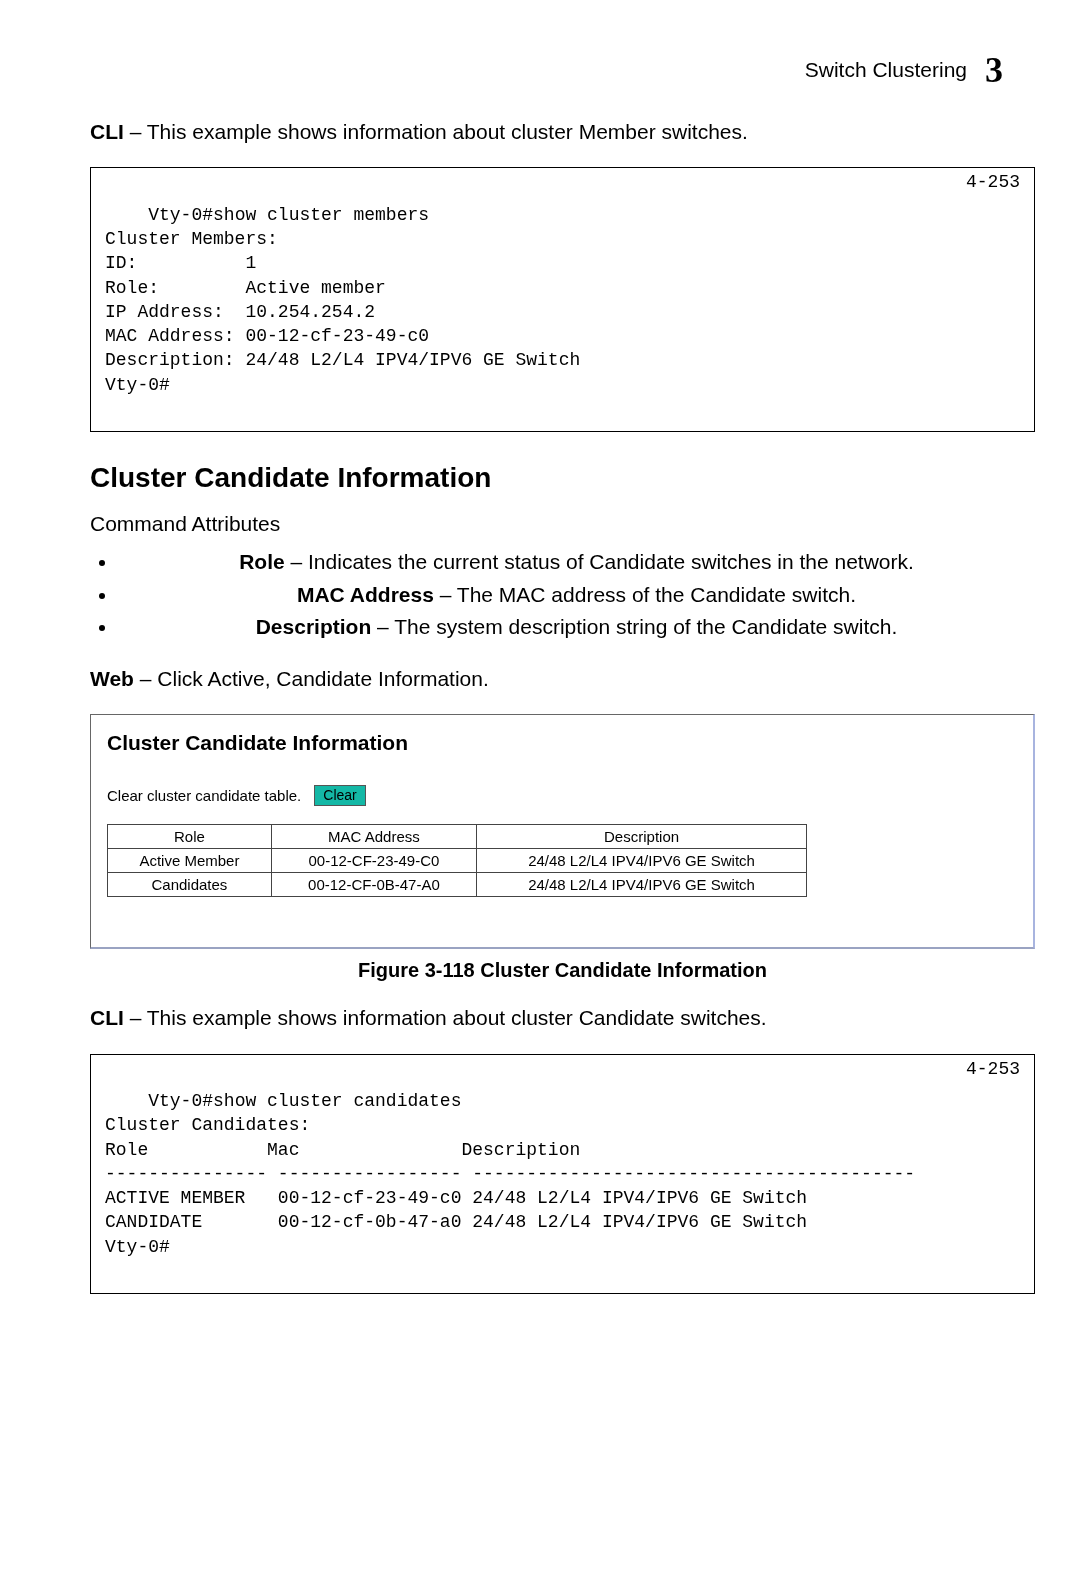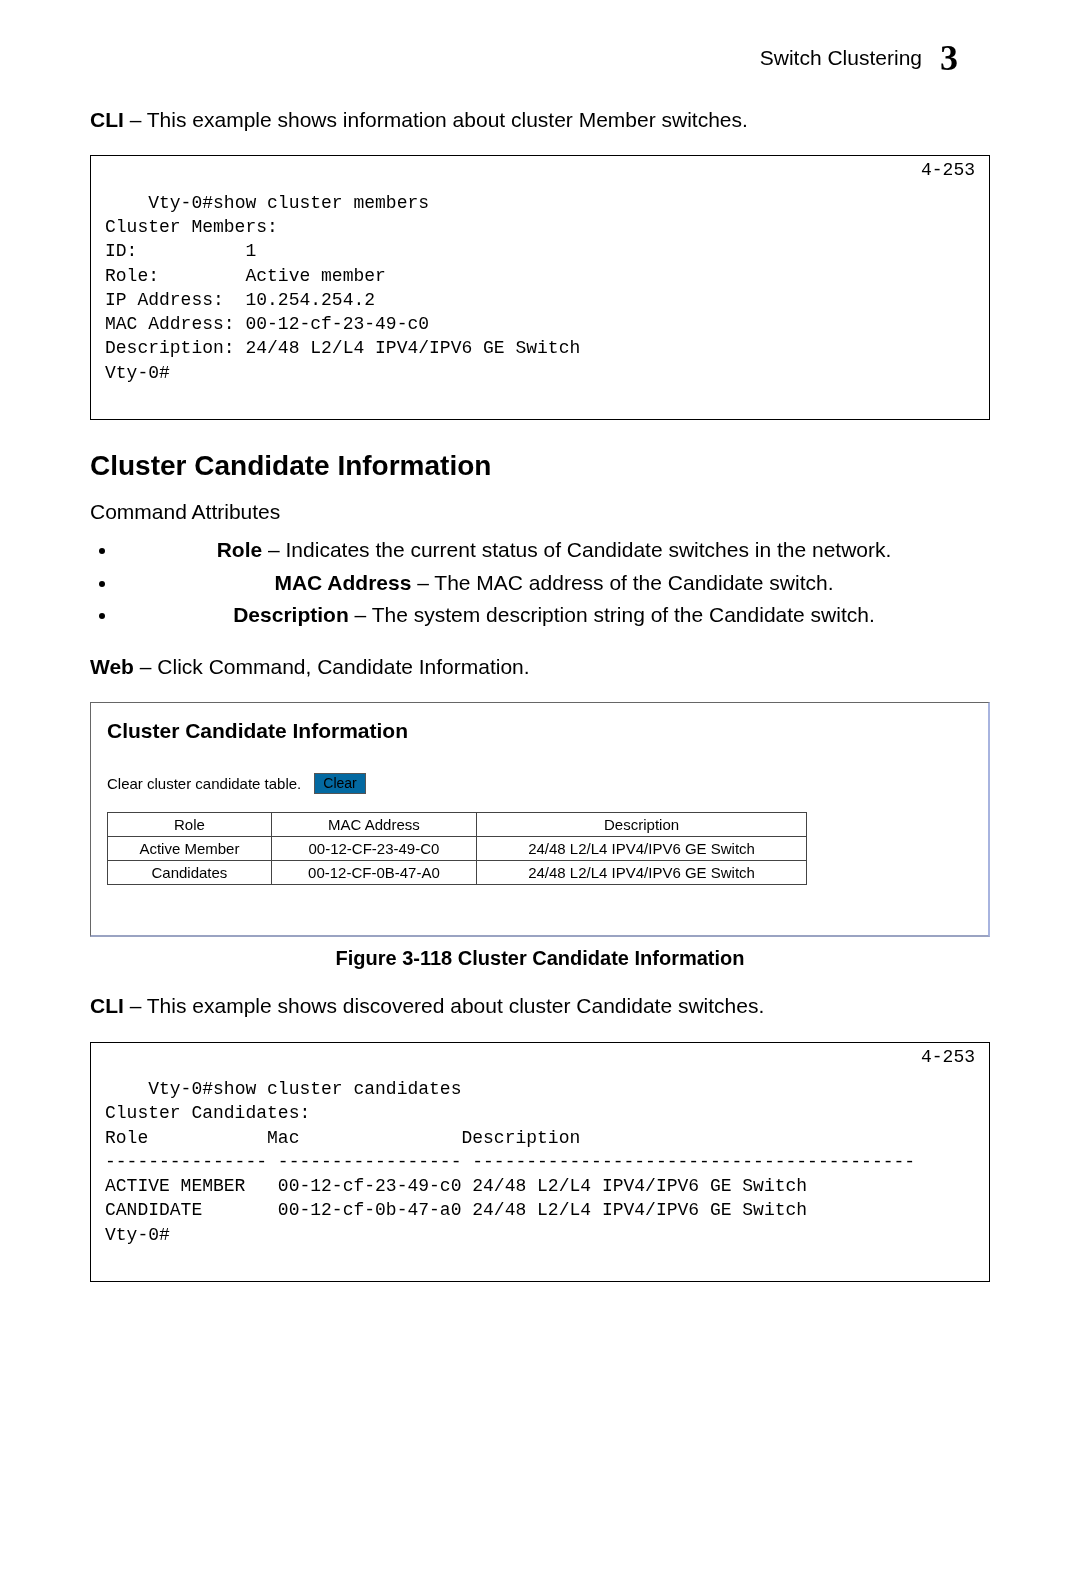--- a/index.html
+++ b/index.html
@@ -4,22 +4,23 @@
 <style>
   body {
     margin: 0;
     padding: 0;
     font-family: Arial, Helvetica, sans-serif;
     background: #fff;
     color: #000;
     width: 1080px;
   }
   .page {
-    padding: 40px 90px 40px 90px;
+    padding: 40px 45px 40px 90px;
     box-sizing: border-box;
+    margin-top: 12px;
   }
   .header-row {
     display: flex;
     justify-content: flex-end;
     align-items: center;
     gap: 18px;
     margin-bottom: 30px;
   }
   .header-text {
     font-size: 21px;
@@ -93,21 +94,21 @@
     font-family: Arial, sans-serif;
     font-size: 15px;
     display: flex;
     align-items: center;
     gap: 13px;
     margin-bottom: 18px;
   }
   button.clear-btn {
     font-family: Arial, sans-serif;
     font-size: 14px;
-    background: #0369a1;
+    background: #14b8a6;
     border: 1px solid #555;
     padding: 1px 8px 2px 8px;
     cursor: pointer;
   }
   table.wf-table {
     border-collapse: collapse;
     font-family: Arial, sans-serif;
     font-size: 15px;
     width: 700px;
   }
@@ -155,21 +156,21 @@
   <h2 class="section-heading">Cluster Candidate Information</h2>
 
   <h3 class="sub-heading">Command Attributes</h3>
   <ul class="attrs">
     <li><span class="bold">Role</span><span> – Indicates the current status of Candidate switches in the network.</span></li>
     <li><span class="bold">MAC Address</span><span> – The MAC address of the Candidate switch.</span></li>
     <li><span class="bold">Description</span><span> – The system description string of the Candidate switch.</span></li>
   </ul>
 
   <p class="body-text">
-    <span class="bold">Web</span><span> – Click Command, Candidate Information.</span>
+    <span class="bold">Web</span><span> – Click Active, Candidate Information.</span>
   </p>
 
   <div class="web-figure">
     <div class="wf-title">Cluster Candidate Information</div>
     <div class="clear-row">
       <span>Clear cluster candidate table.</span>
       <button class="clear-btn">Clear</button>
     </div>
     <table class="wf-table">
       <thead>
@@ -190,21 +191,21 @@
           <td>00-12-CF-0B-47-A0</td>
           <td>24/48 L2/L4 IPV4/IPV6 GE Switch</td>
         </tr>
       </tbody>
     </table>
   </div>
 
   <div class="figure-caption">Figure 3-118  Cluster Candidate Information</div>
 
   <p class="body-text">
-    <span class="bold">CLI</span><span> – This example shows discovered about cluster Candidate switches.</span>
+    <span class="bold">CLI</span><span> – This example shows information about cluster Candidate switches.</span>
   </p>
 
   <div class="code-box">
     <span class="ref">4-253</span><span>Vty-0#show cluster candidates
 Cluster Candidates:
 Role           Mac               Description
 --------------- ----------------- -----------------------------------------
 ACTIVE MEMBER   00-12-cf-23-49-c0 24/48 L2/L4 IPV4/IPV6 GE Switch
 CANDIDATE       00-12-cf-0b-47-a0 24/48 L2/L4 IPV4/IPV6 GE Switch
 Vty-0#</span>

